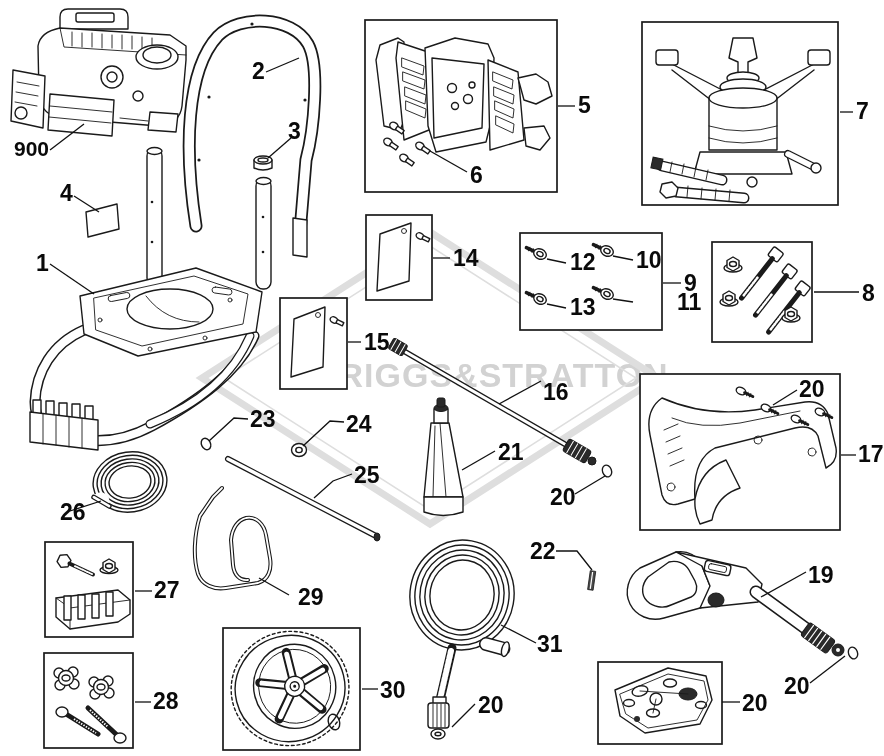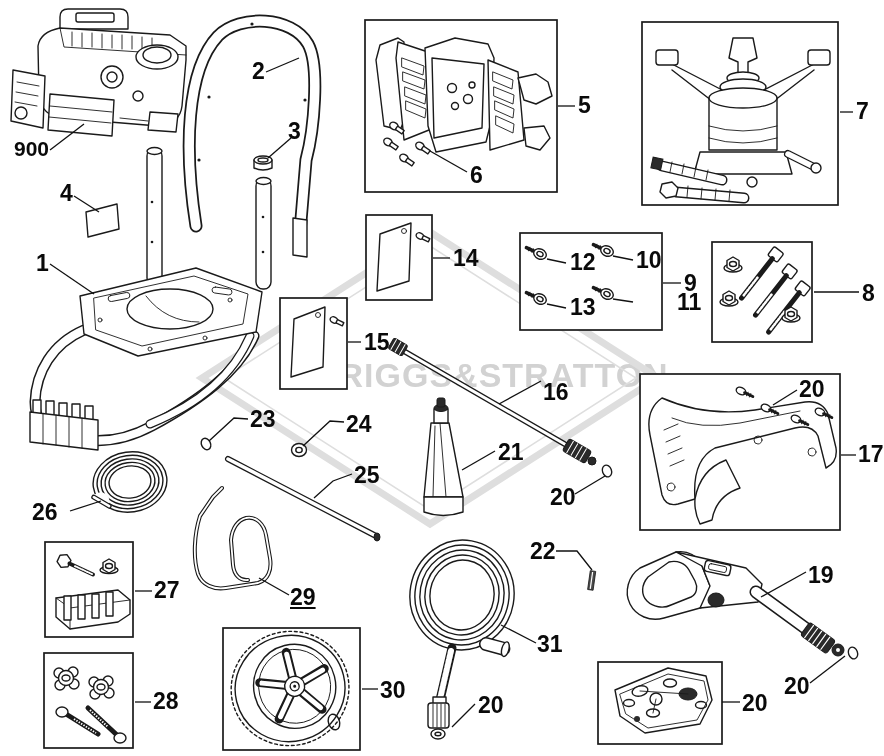--- a/index.html
+++ b/index.html
@@ -549,20 +549,20 @@
   <div class="callout" style="left:808px;top:564px;text-align:right;">19</div>
   <div class="callout" style="left:550px;top:486px;">20</div>
   <div class="callout" style="left:784px;top:675px;">20</div>
   <div class="callout" style="left:742px;top:692px;">20</div>
   <div class="callout" style="left:478px;top:694px;">20</div>
   <div class="callout" style="left:498px;top:441px;">21</div>
   <div class="callout" style="left:530px;top:540px;">22</div>
   <div class="callout" style="left:250px;top:408px;">23</div>
   <div class="callout" style="left:346px;top:413px;">24</div>
   <div class="callout" style="left:354px;top:464px;">25</div>
-  <div class="callout" style="left:32px;top:501px;text-align:right;">26</div>
+  <div class="callout" style="left:60px;top:501px;text-align:right;">26</div>
   <div class="callout" style="left:154px;top:579px;">27</div>
   <div class="callout" style="left:153px;top:690px;">28</div>
-  <div class="callout" style="left:290px;top:586px;text-decoration:underline;">29</div>
+  <div class="callout" style="left:298px;top:586px;">29</div>
   <div class="callout" style="left:380px;top:679px;">30</div>
   <div class="callout" style="left:537px;top:633px;">31</div>
 
 </div>
 
 </body></html>

